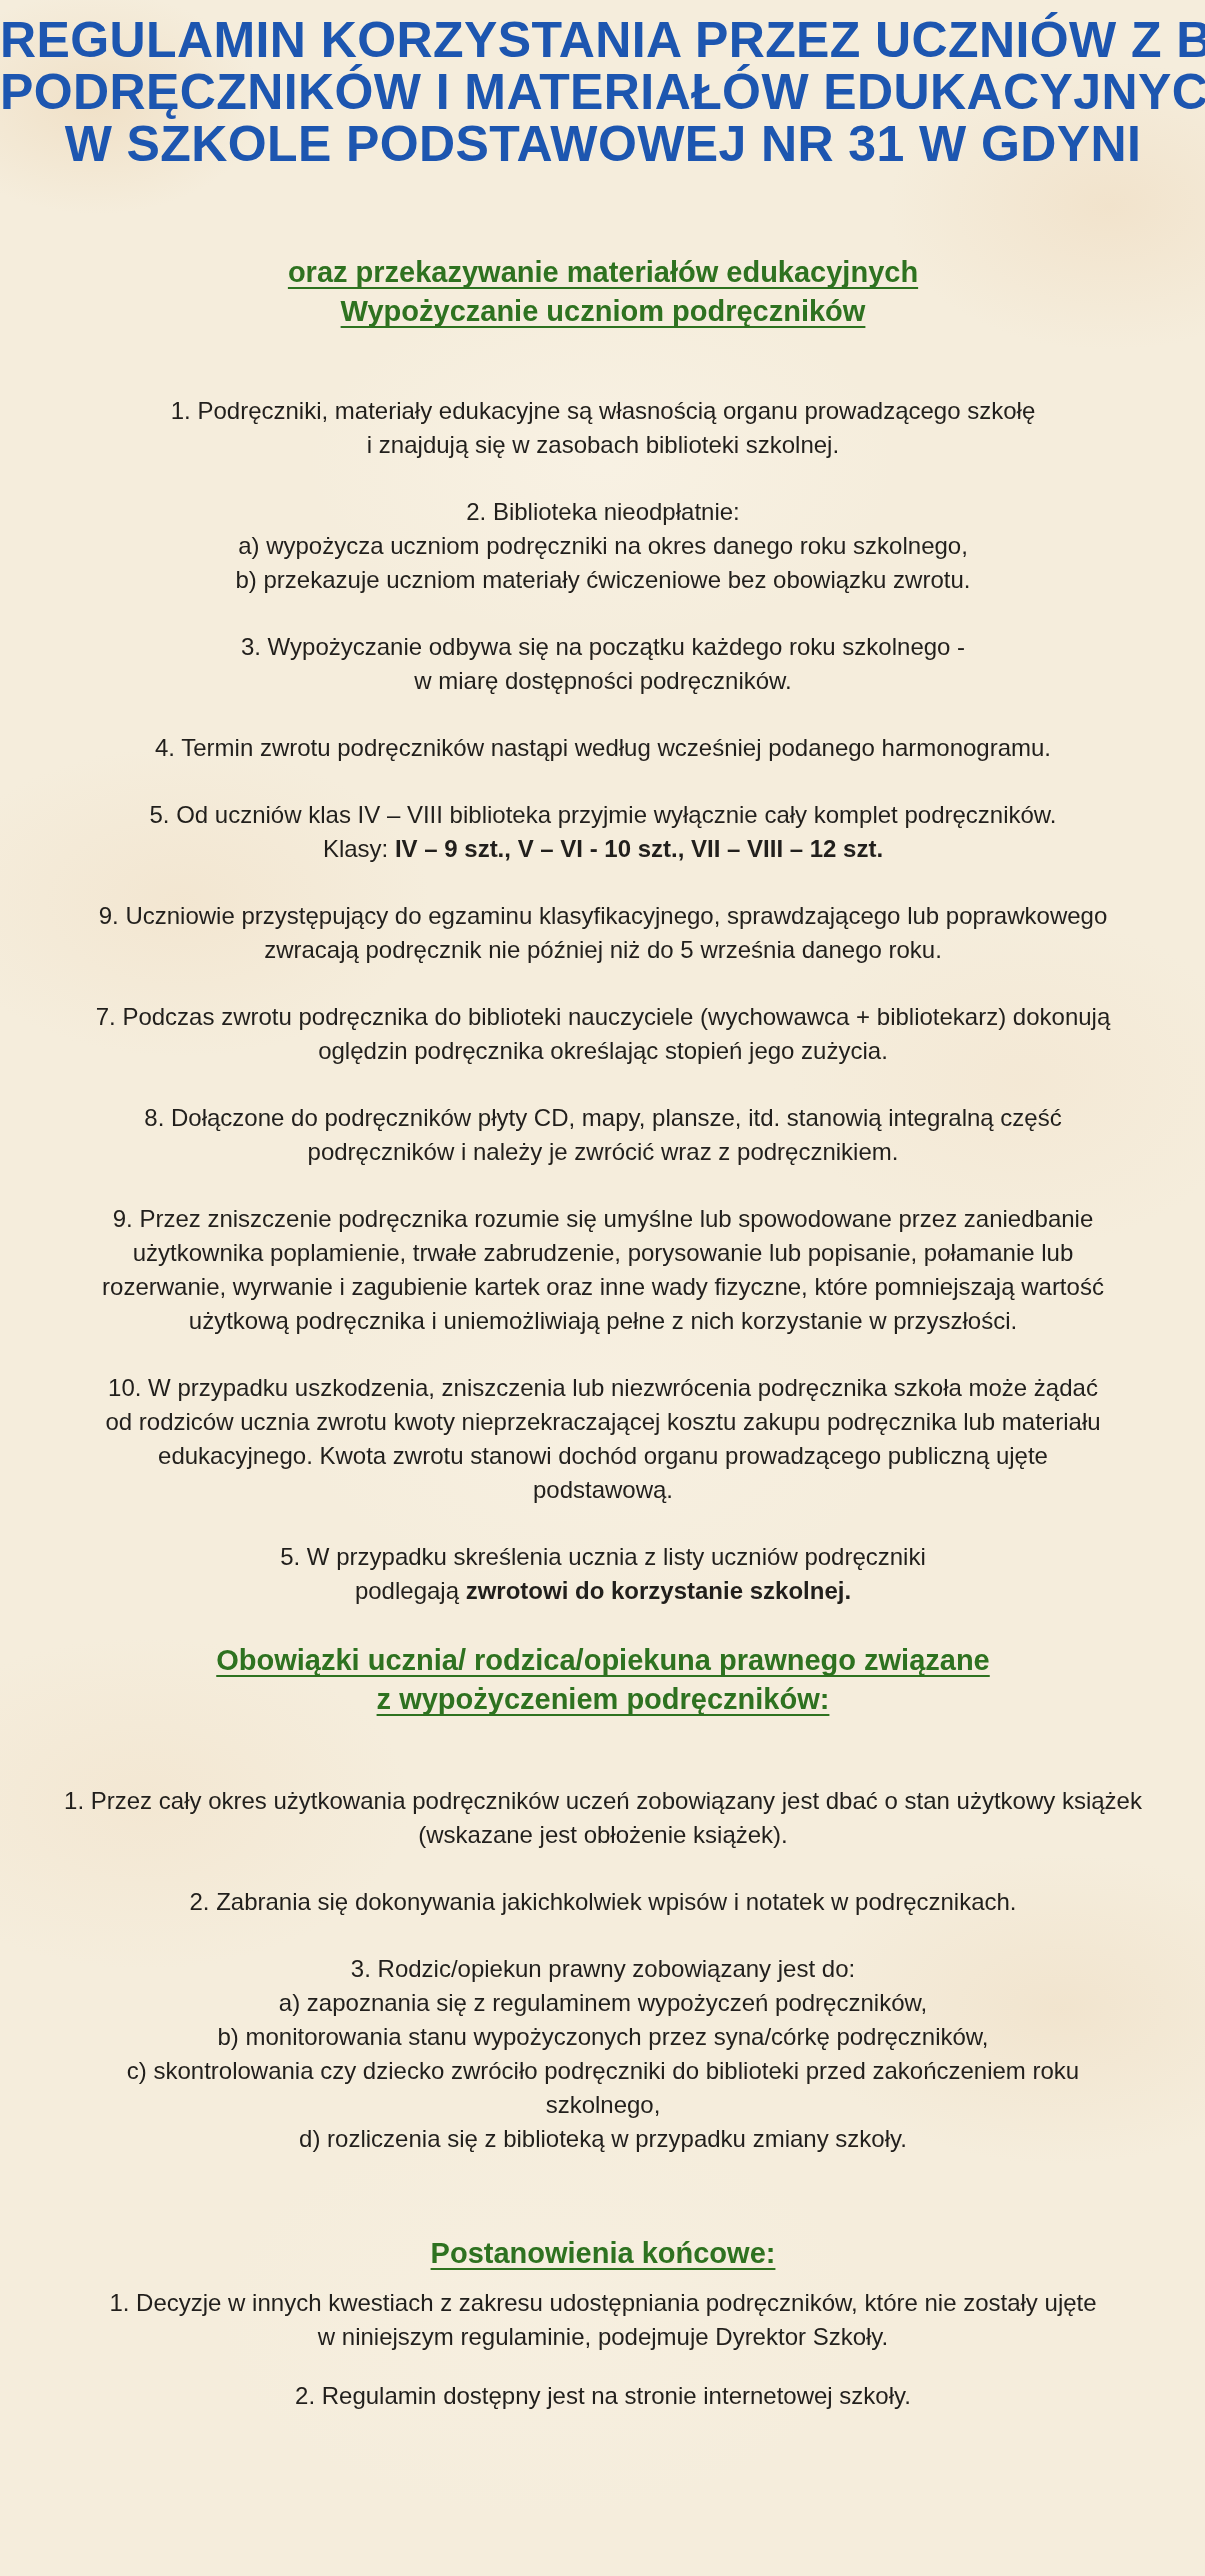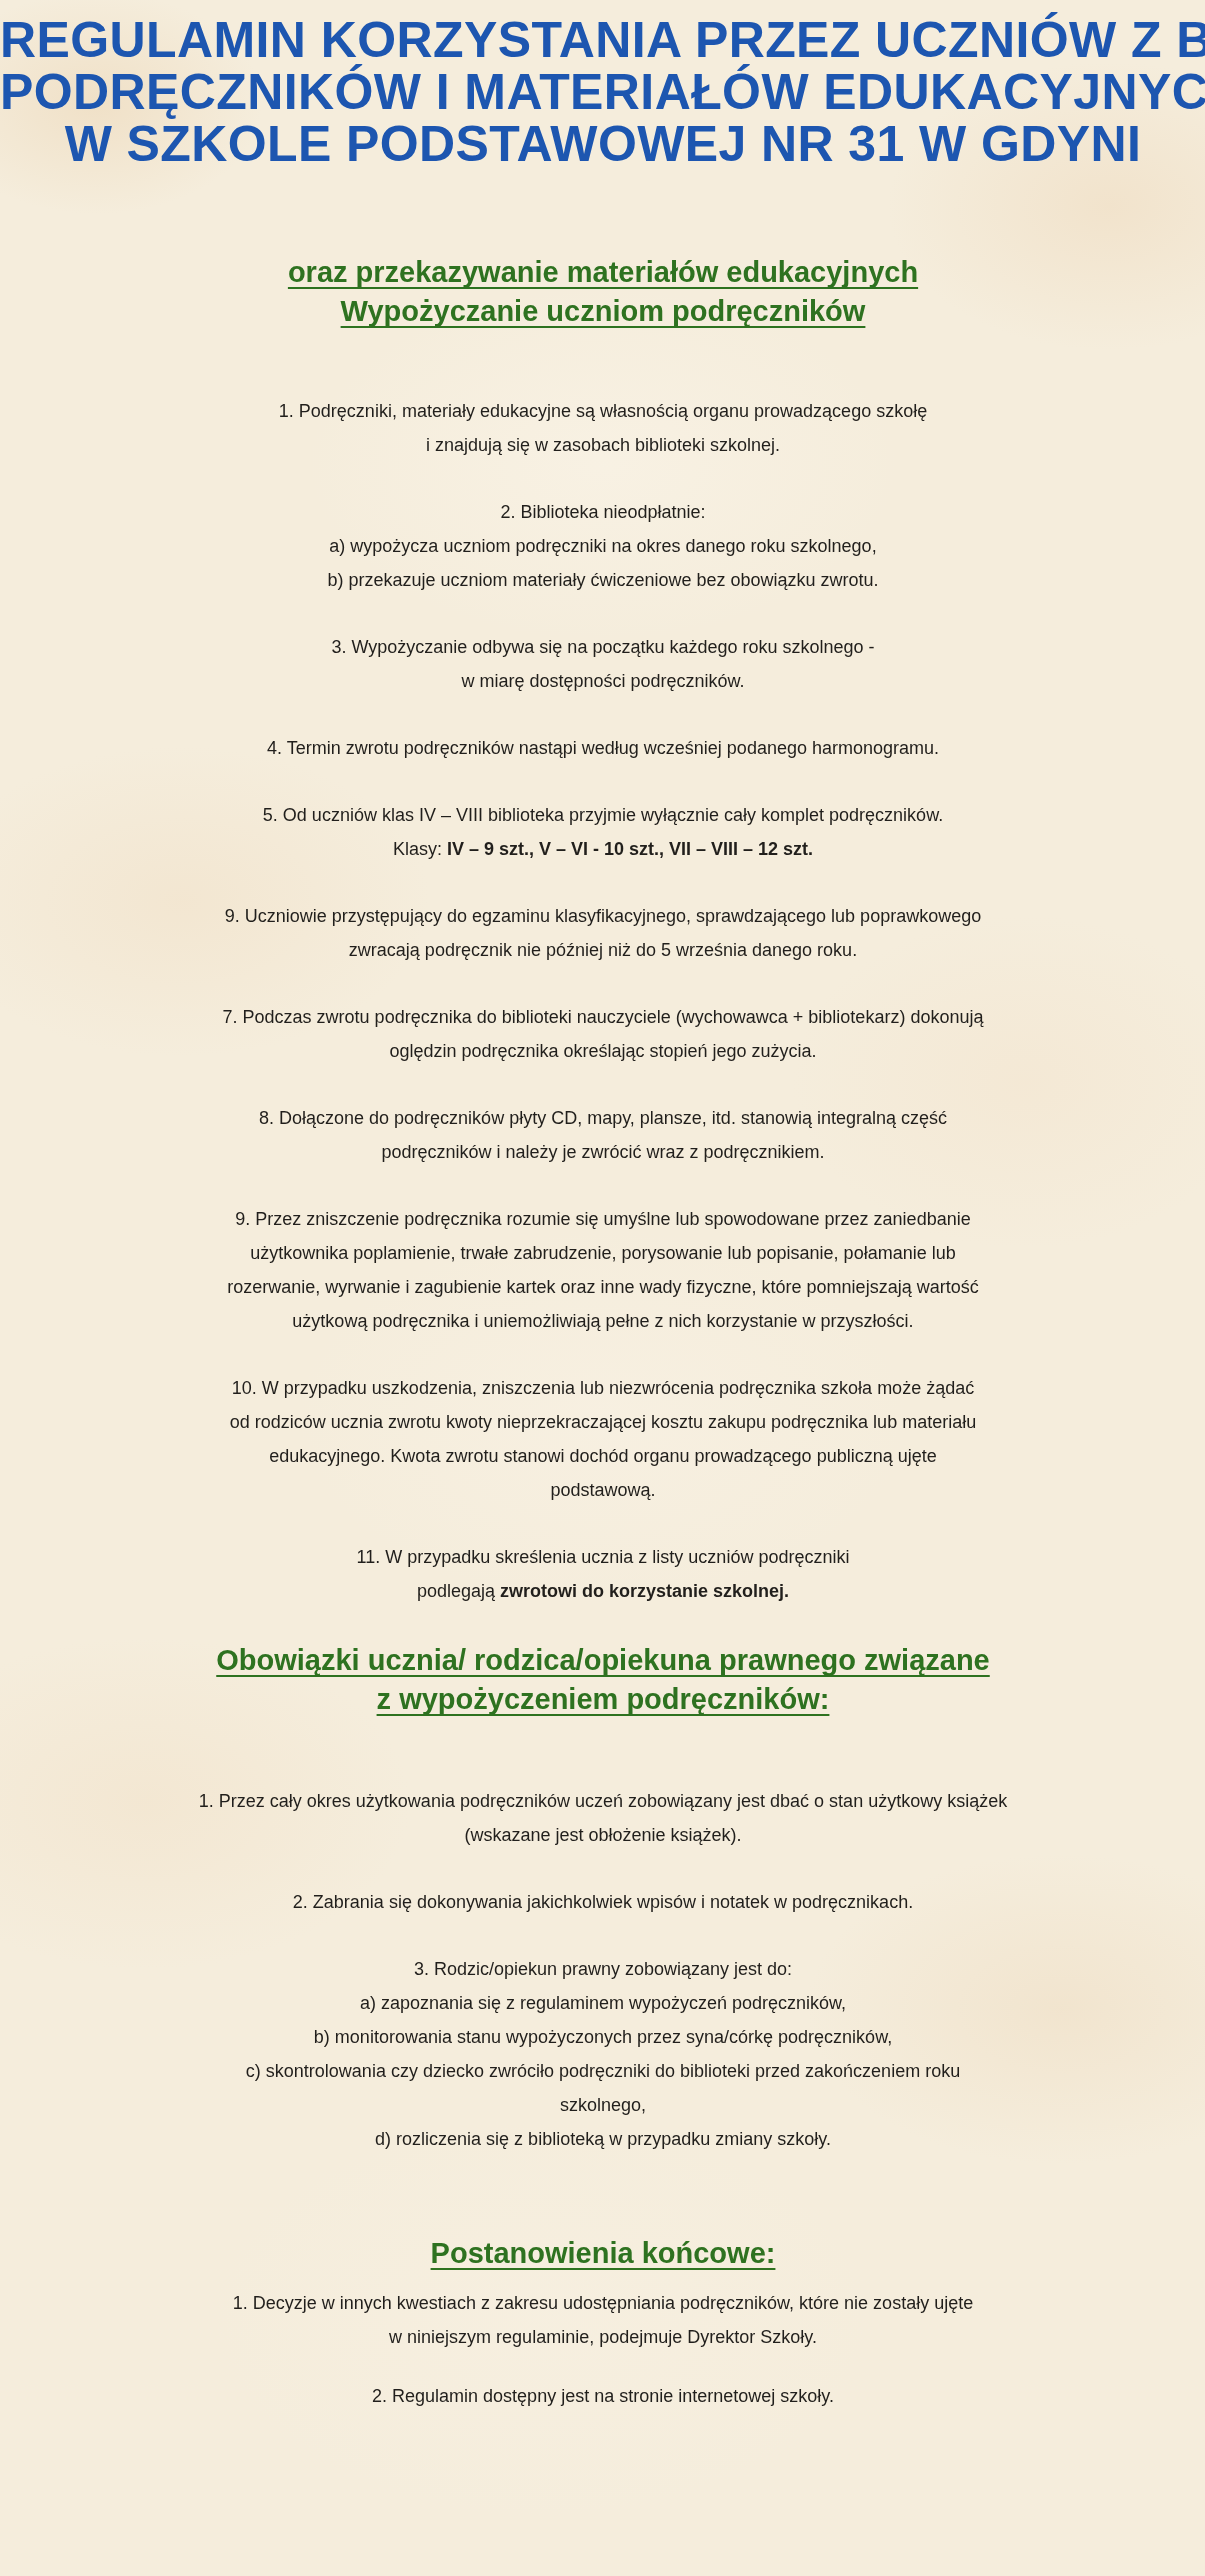--- a/index.html
+++ b/index.html
@@ -48,21 +48,21 @@
   }
   .sec1 .h-green{margin-top:83px;}
   .sec2 .h-green{}
   .sec3 .h-green{margin-top:78px;}
   .items{margin-top:63px;}
   .sec2 .items{margin-top:65px;}
   .sec3 .items{margin-top:13px;}
   .item{
     text-align:center;
     color:#211f1c;
-    font-size:18px;
+    font-size:24px;
     line-height:34px;
     margin:0 0 33px 0;
   }
   .sec3 .item{margin-bottom:25px;}
   .line{white-space:nowrap;}
   .b{font-weight:bold;}
 </style>
 </head>
 <body>
 
@@ -118,21 +118,21 @@
         <div class="line">rozerwanie, wyrwanie i zagubienie kartek oraz inne wady fizyczne, które pomniejszają wartość</div>
         <div class="line">użytkową podręcznika i uniemożliwiają pełne z nich korzystanie w przyszłości.</div>
       </div>
       <div class="item">
         <div class="line">10. W przypadku uszkodzenia, zniszczenia lub niezwrócenia podręcznika szkoła może żądać</div>
         <div class="line">od rodziców ucznia zwrotu kwoty nieprzekraczającej kosztu zakupu podręcznika lub materiału</div>
         <div class="line">edukacyjnego. Kwota zwrotu stanowi dochód organu prowadzącego publiczną ujęte</div>
         <div class="line">podstawową.</div>
       </div>
       <div class="item">
-        <div class="line">11. W przypadku skreślenia ucznia z listy uczniów podręczniki</div>
+        <div class="line">5. W przypadku skreślenia ucznia z listy uczniów podręczniki</div>
         <div class="line"><span>podlegają </span><span class="b">zwrotowi do korzystanie szkolnej.</span></div>
       </div>
     </div>
   </section>
 
   <section class="sec2">
     <h2 class="h-green">
       <div class="line">Obowiązki ucznia/ rodzica/opiekuna prawnego związane</div>
       <div class="line">z wypożyczeniem podręczników:</div>
     </h2>

